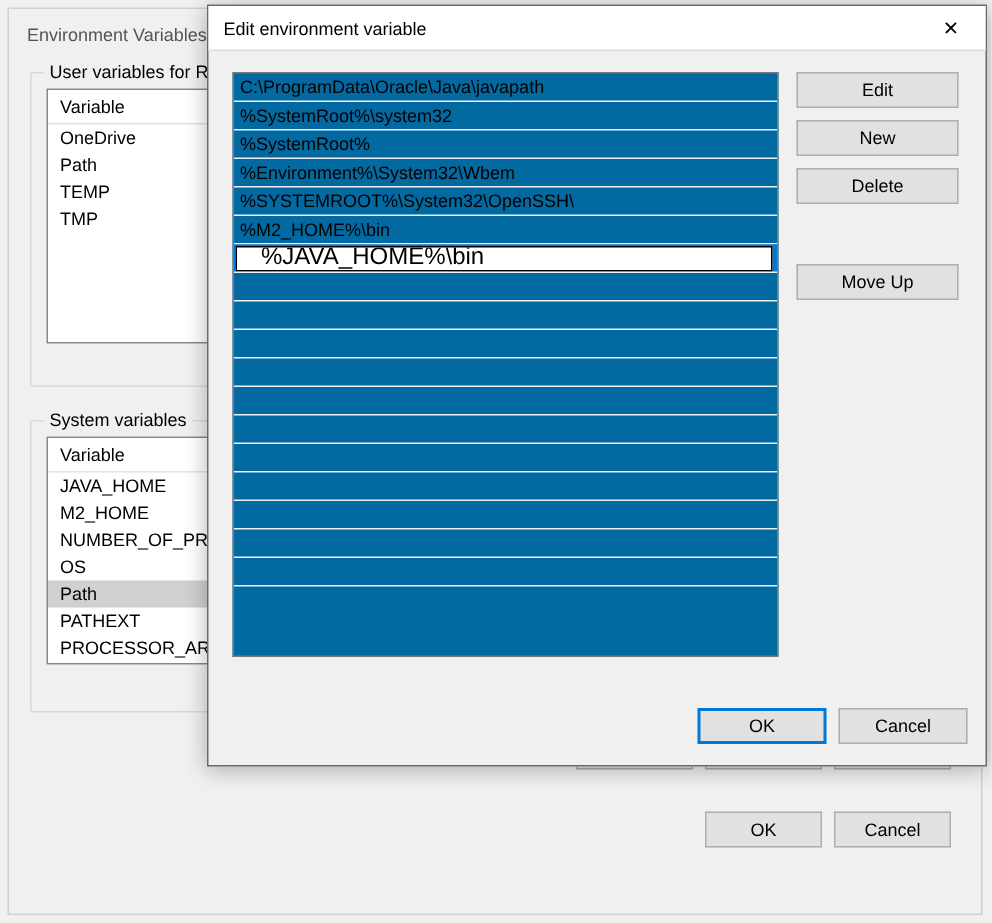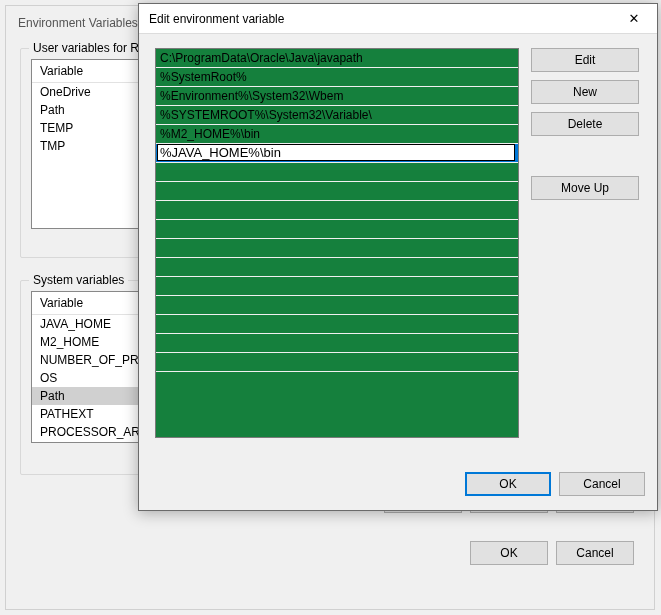--- a/index.html
+++ b/index.html
@@ -101,21 +101,21 @@
       cursor: pointer;
     }
     .fg-body {
       flex: 1;
       display: flex;
       padding: 14px 12px 10px 16px;
       gap: 12px;
     }
     .path-list {
       border: 1px solid #7a7a7a;
-      background: #15803d;
+      background: #0369a1;
       width: 364px;
       height: 390px;
       overflow: hidden;
     }
     .path-row {
       height: 19px;
       line-height: 19px;
       padding: 0 4px;
       border-bottom: 1px solid #f0f0f0;
       white-space: nowrap;
@@ -126,22 +126,22 @@
       background: #0078d7;
       color: #000;
       padding: 0;
     }
     .edit-input {
       width: 99%;
       height: 17px;
       border: 1px solid #000;
       background: #fff;
       font-family: inherit;
-      font-size: 13px;
-      padding: 0 2px;
+      font-size: 16px;
+      padding: 0 16px;
       margin: 0 1px;
       outline: none;
     }
     .side-buttons {
       display: flex;
       flex-direction: column;
       gap: 8px;
       width: 108px;
     }
     .side-buttons .win-btn { width: 100%; }
@@ -207,23 +207,24 @@
   <div class="titlebar">
     <span class="titlebar-title">Edit environment variable</span>
     <div class="titlebar-close">
       <span class="close-x">✕</span>
     </div>
   </div>
 
   <div class="fg-body">
     <div class="path-list">
       <div class="path-row">C:\ProgramData\Oracle\Java\javapath</div>
+      <div class="path-row">%SystemRoot%\system32</div>
       <div class="path-row">%SystemRoot%</div>
       <div class="path-row">%Environment%\System32\Wbem</div>
-      <div class="path-row">%SYSTEMROOT%\System32\Variable\</div>
+      <div class="path-row">%SYSTEMROOT%\System32\OpenSSH\</div>
       <div class="path-row">%M2_HOME%\bin</div>
       <div class="path-row editing">
         <input class="edit-input" value="%JAVA_HOME%\bin" style="">
       </div>
       <div class="path-row"></div>
       <div class="path-row"></div>
       <div class="path-row"></div>
       <div class="path-row"></div>
       <div class="path-row"></div>
       <div class="path-row"></div>

